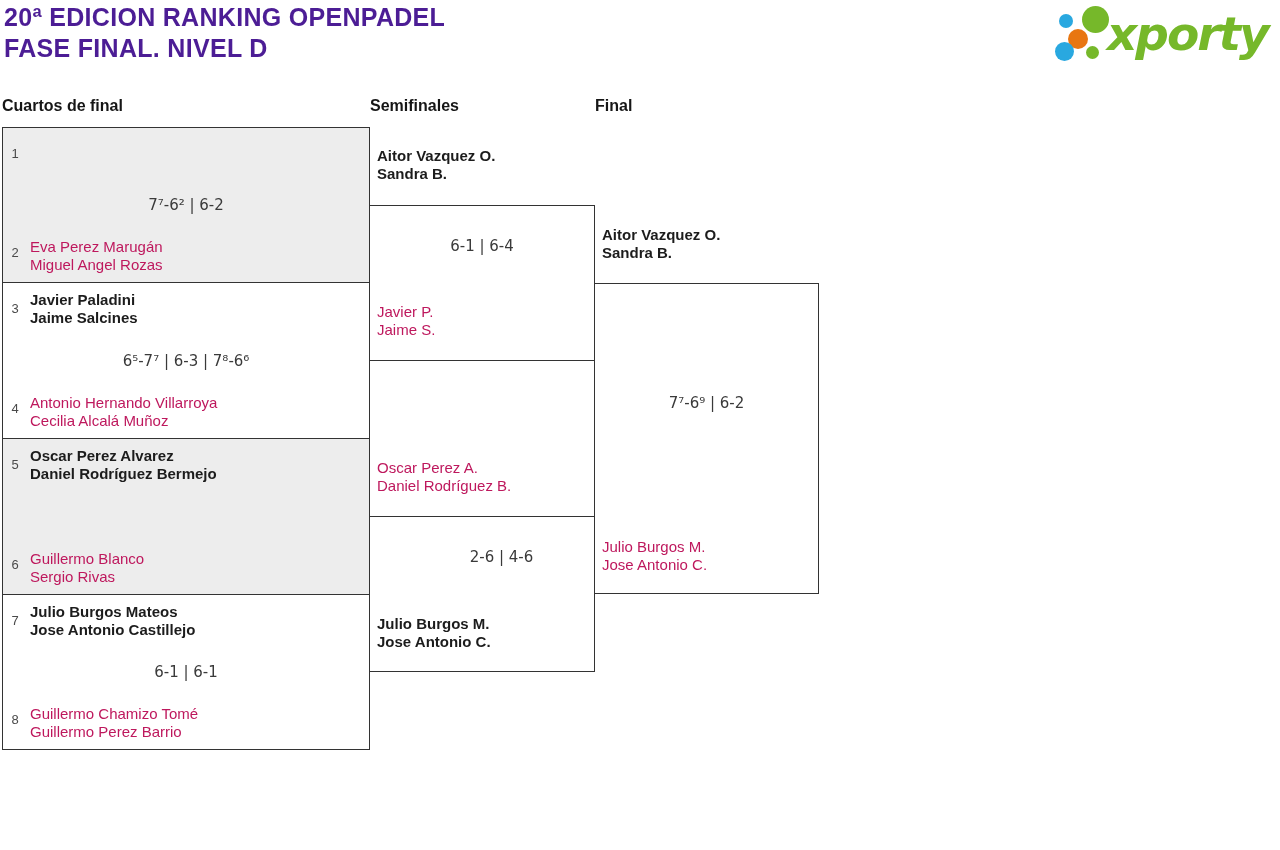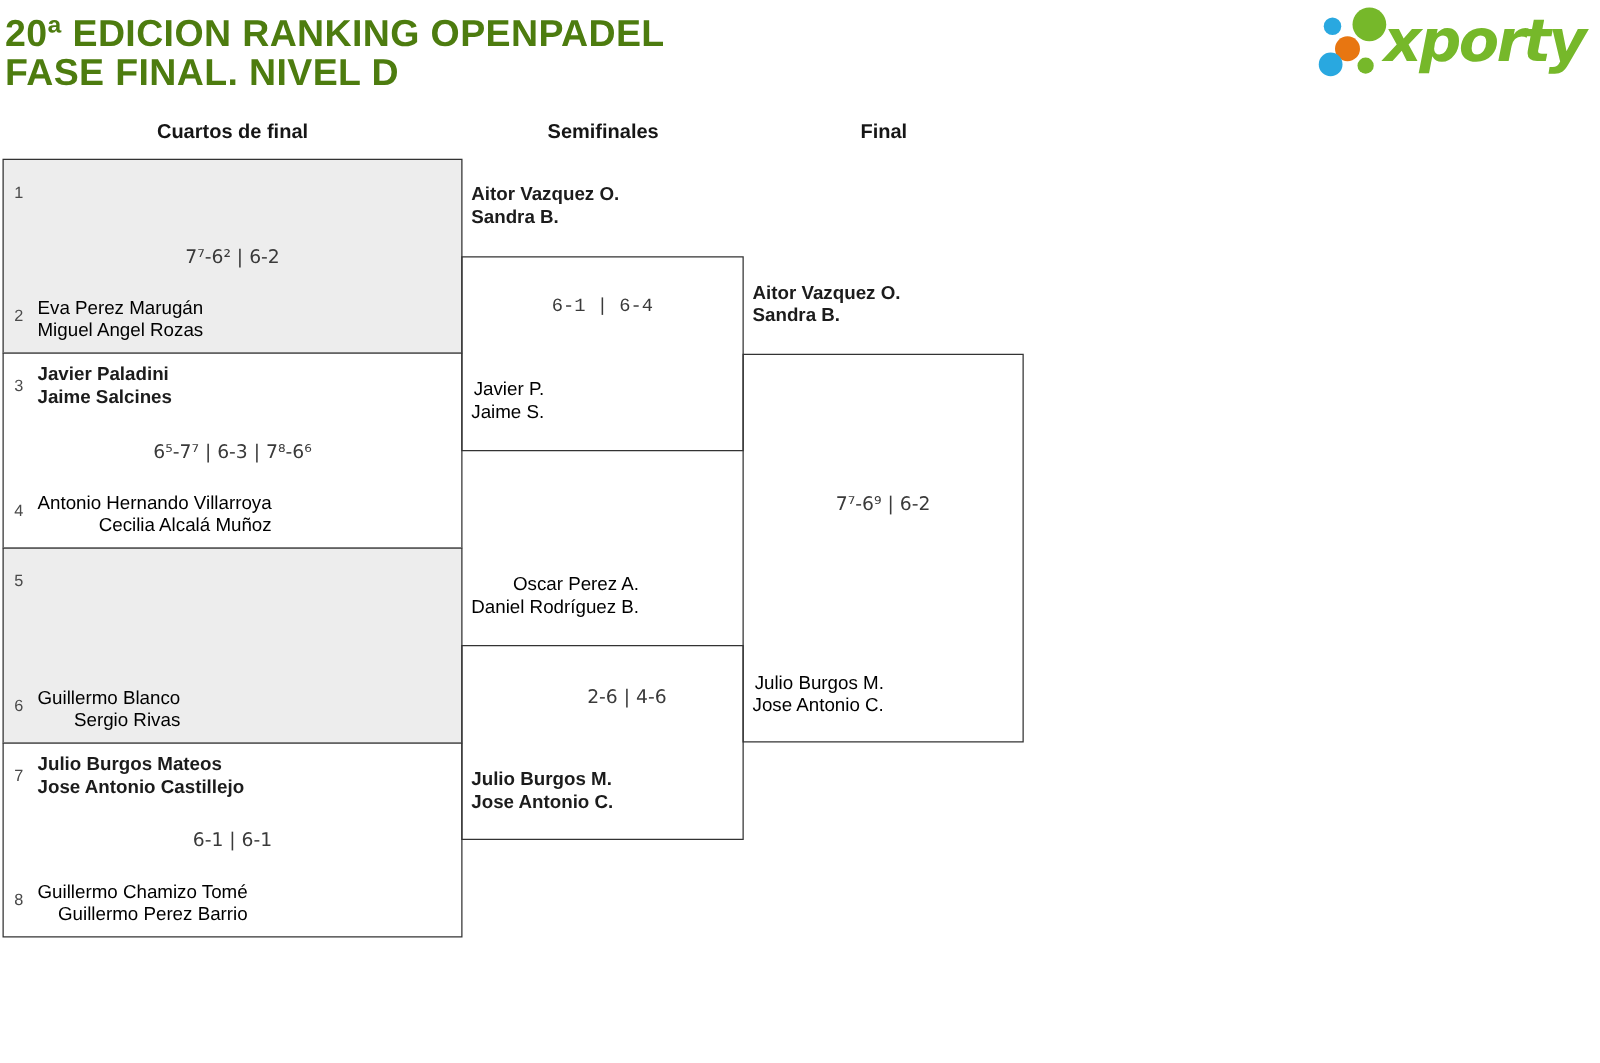--- a/index.html
+++ b/index.html
@@ -4,39 +4,39 @@
 <style>
   * { margin:0; padding:0; box-sizing:border-box; }
   body {
     width:1280px; height:850px; background:#ffffff;
     font-family:"Liberation Sans", sans-serif;
     position:relative; overflow:hidden;
   }
   .abs { position:absolute; }
 
   
-  .title { left:4px; top:12px; font-size:30px; font-weight:700; line-height:31px;
-           color:#4d7c0f; letter-spacing:0.3px; }
+  .title { left:4px; top:2px; font-size:25px; font-weight:700; line-height:31px;
+           color:#4c1d95; letter-spacing:0.3px; }
 
   
   .logo { left:1050px; top:0; width:230px; height:75px; cursor:pointer; }
   .dot { position:absolute; border-radius:50%; }
   .logo-text { position:absolute; left:57px; top:8px; font-family:"DejaVu Sans", sans-serif;
                font-weight:bold; font-size:47px; line-height:52px; letter-spacing:-2px;
                color:#76b82a; white-space:nowrap;font-style:italic; }
 
   
-  .round-header { top:97px; font-size:16px; font-weight:700; color:#161616; text-align:center; }
+  .round-header { top:97px; font-size:16px; font-weight:700; color:#161616; }
 
   
   .match { left:2px; width:368px; border:1px solid #333333; background:#ffffff; }
   .match.alt { background:#ededed; }
   .team { font-size:15px; line-height:18px; white-space:nowrap; }
   .team.winner { font-weight:700; color:#1c1c1c; }
-  .team.loser  { font-weight:400; color:#000000;text-align:right; }
+  .team.loser  { font-weight:400; color:#be185d; }
   .match .team-top    { position:absolute; left:27px; top:8px; }
   .match .team-bottom { position:absolute; left:27px; bottom:8px; }
   .seed { font-size:13px; color:#4a4a4a; width:24px; text-align:center; }
   .match .seed-top    { position:absolute; left:0; top:18px; }
   .match .seed-bottom { position:absolute; left:0; bottom:22px; }
   .score { font-family:"DejaVu Sans", sans-serif; font-size:15px; color:#3a3a3a;
            text-align:center; white-space:nowrap; }
   .match .score { position:absolute; left:0; right:0; top:50%; transform:translateY(-50%); }
 
   
@@ -82,20 +82,24 @@
   <div class="score">6⁵-7⁷ | 6-3 | 7⁸-6⁶</div>
   <div class="seed seed-bottom">4</div>
   <div class="team team-bottom loser">
     <div>Antonio Hernando Villarroya</div>
     <div>Cecilia Alcalá Muñoz</div>
   </div>
 </div>
 
 <div class="abs match alt" style="top:438px; height:157px;">
   <div class="seed seed-top">5</div>
+  <div class="team team-top winner">
+    <div>Oscar Perez Alvarez</div>
+    <div>Daniel Rodríguez Bermejo</div>
+  </div>
   <div class="seed seed-bottom">6</div>
   <div class="team team-bottom loser">
     <div>Guillermo Blanco</div>
     <div>Sergio Rivas</div>
   </div>
 </div>
 
 <div class="abs match" style="top:594px; height:156px;">
   <div class="seed seed-top">7</div>
   <div class="team team-top winner">
@@ -108,21 +112,21 @@
     <div>Guillermo Chamizo Tomé</div>
     <div>Guillermo Perez Barrio</div>
   </div>
 </div>
 
 <div class="abs round-box" style="left:369px; top:205px; width:226px; height:156px;"></div>
 <div class="abs team winner" style="left:377px; top:147px;">
   <div>Aitor Vazquez O.</div>
   <div>Sandra B.</div>
 </div>
-<div class="abs score" style="left:369px; width:226px; top:237px;font-family:Liberation Mono, monospace;">6-1 | 6-4</div>
+<div class="abs score" style="left:369px; width:226px; top:237px;">6-1 | 6-4</div>
 <div class="abs team loser" style="left:377px; top:303px;">
   <div>Javier P.</div>
   <div>Jaime S.</div>
 </div>
 
 <div class="abs round-box" style="left:369px; top:516px; width:226px; height:156px;"></div>
 <div class="abs team loser" style="left:377px; top:459px;">
   <div>Oscar Perez A.</div>
   <div>Daniel Rodríguez B.</div>
 </div>

